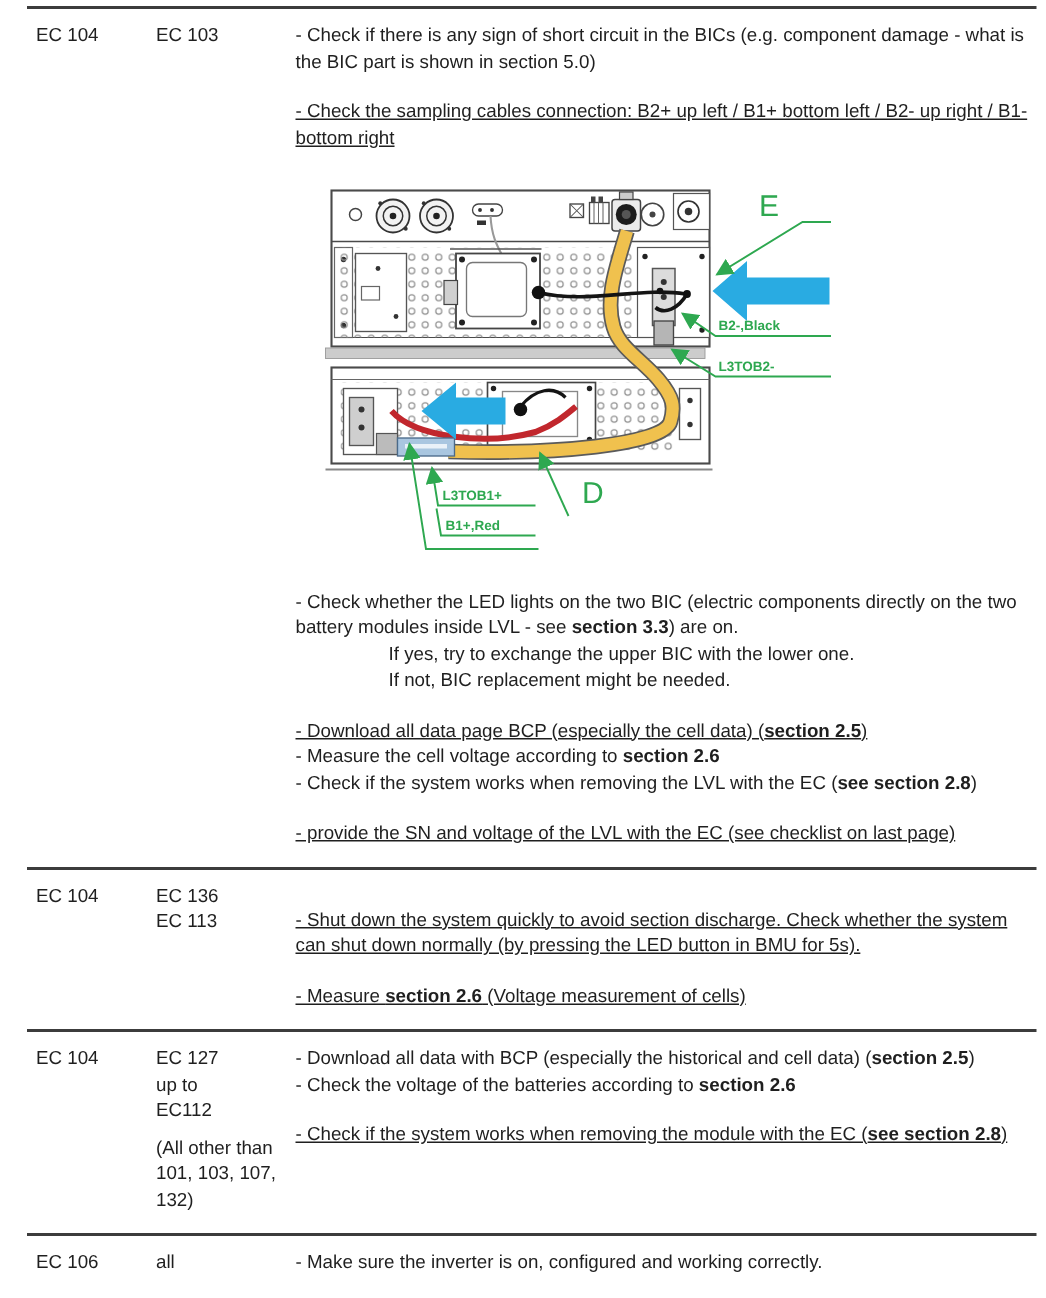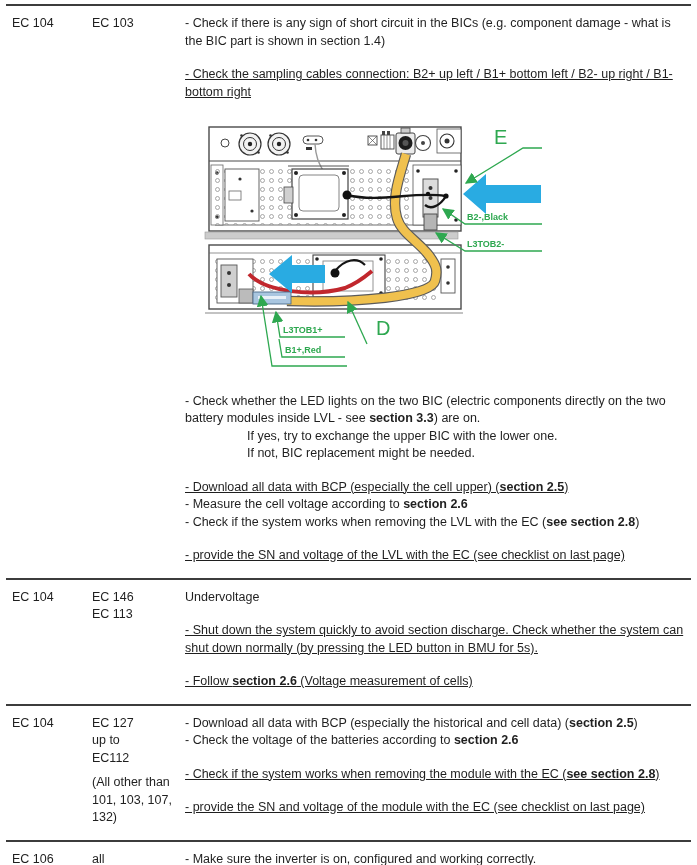--- a/index.html
+++ b/index.html
@@ -7,20 +7,21 @@
     width:697px;height:865px;overflow:hidden;
     font-family:"Liberation Sans", sans-serif;
     font-size:12.5px;line-height:17.5px;color:#1f1f1f;
   }
   .page{padding:4px 6px 0 6px;}
   .row{
     display:grid;
     grid-template-columns:80px 93px 1fr;
     border-top:2px solid #3c3c3c;
     padding:9px 0 13px 6px;
+    margin-left:12px;
   }
   .col-ec,.col-related{padding-right:6px;}
   .related-line{margin:0;}
   .gap-half{margin-top:7px;}
   .para{margin:0;padding-right:4px;}
   .gap{margin-top:16px;text-decoration:underline;}
   .indent{padding-left:62px;}
   .para b{font-weight:bold;text-align:right;}
   .diagram-wrap{margin:12px 0 14px 10px;}
   svg text{font-family:"Liberation Sans", sans-serif;}
@@ -33,21 +34,21 @@
 <div class="page">
 
   <div class="row">
     <div class="col-ec">
       <p class="related-line">EC 104</p>
     </div>
     <div class="col-related">
       <p class="related-line">EC 103</p>
     </div>
     <div class="col-content">
-      <p class="para"><span>- Check if there is any sign of short circuit in the BICs (e.g. component damage - what is the BIC part is shown in section 1.4)</span><b></b><span></span></p>
+      <p class="para"><span>- Check if there is any sign of short circuit in the BICs (e.g. component damage - what is the BIC part is shown in section 5.0)</span><b></b><span></span></p>
       <p class="para gap"><span>- Check the sampling cables connection: B2+ up left / B1+ bottom left / B2- up right / B1- bottom right</span></p>
 
       <div class="diagram-wrap">
         <svg width="350" height="260" viewBox="0 0 350 260">
           <defs>
             <pattern id="holes" width="9" height="9" patternUnits="userSpaceOnUse">
               <circle cx="4.5" cy="4.5" r="2" fill="none" stroke="#909090" stroke-width="0.8"></circle>
             </pattern>
             <marker id="ah" markerWidth="9" markerHeight="9" refX="8" refY="4.5" orient="auto">
               <path d="M0,0 L9,4.5 L0,9 z" fill="#2EA850"></path>
@@ -190,59 +191,57 @@
           <text x="272" y="107" class="glabel">B2-,Black</text>
           <text x="272" y="134" class="glabel">L3TOB2-</text>
           <text x="88" y="220" class="glabel">L3TOB1+</text>
           <text x="90" y="240" class="glabel">B1+,Red</text>
         </svg>
       </div>
 
       <p class="para"><span>- Check whether the LED lights on the two BIC (electric components directly on the two battery modules inside LVL - see </span><b>section 3.3</b><span>) are on.</span></p>
       <p class="para indent"><span>If yes, try to exchange the upper BIC with the lower one.</span></p>
       <p class="para indent"><span>If not, BIC replacement might be needed.</span></p>
-      <p class="para gap"><span>- Download all data with BCP (especially the cell upper) (</span><b>section 2.5</b><span>)</span></p>
+      <p class="para gap"><span>- Download all data page BCP (especially the cell data) (</span><b>section 2.5</b><span>)</span></p>
       <p class="para"><span>- Measure the cell voltage according to </span><b>section 2.6</b><span></span></p>
       <p class="para"><span>- Check if the system works when removing the LVL with the EC (</span><b>see section 2.8</b><span>)</span></p>
       <p class="para gap"><span>- provide the SN and voltage of the LVL with the EC (see checklist on last page)</span></p>
     </div>
   </div>
 
   <div class="row">
     <div class="col-ec">
       <p class="related-line">EC 104</p>
     </div>
     <div class="col-related">
-      <p class="related-line">EC 146</p>
+      <p class="related-line">EC 136</p>
       <p class="related-line">EC 113</p>
     </div>
     <div class="col-content">
-      <p class="para"><span>Undervoltage</span></p>
       <p class="para gap"><span>- Shut down the system quickly to avoid section discharge. Check whether the system can shut down normally (by pressing the LED button in BMU for 5s).</span></p>
-      <p class="para gap"><span>- Follow </span><b>section 2.6</b><span> (Voltage measurement of cells)</span></p>
+      <p class="para gap"><span>- Measure </span><b>section 2.6</b><span> (Voltage measurement of cells)</span></p>
     </div>
   </div>
 
   <div class="row">
     <div class="col-ec">
       <p class="related-line">EC 104</p>
     </div>
     <div class="col-related">
       <p class="related-line">EC 127</p>
       <p class="related-line">up to</p>
       <p class="related-line">EC112</p>
       <p class="related-line gap-half">(All other than</p>
       <p class="related-line">101, 103, 107,</p>
       <p class="related-line">132)</p>
     </div>
     <div class="col-content">
       <p class="para"><span>- Download all data with BCP (especially the historical and cell data) (</span><b>section 2.5</b><span>)</span></p>
       <p class="para"><span>- Check the voltage of the batteries according to </span><b>section 2.6</b><span></span></p>
       <p class="para gap"><span>- Check if the system works when removing the module with the EC (</span><b>see section 2.8</b><span>)</span></p>
-      <p class="para gap"><span>- provide the SN and voltage of the module with the EC (see checklist on last page)</span></p>
     </div>
   </div>
 
   <div class="row">
     <div class="col-ec">
       <p class="related-line">EC 106</p>
     </div>
     <div class="col-related">
       <p class="related-line">all</p>
     </div>

